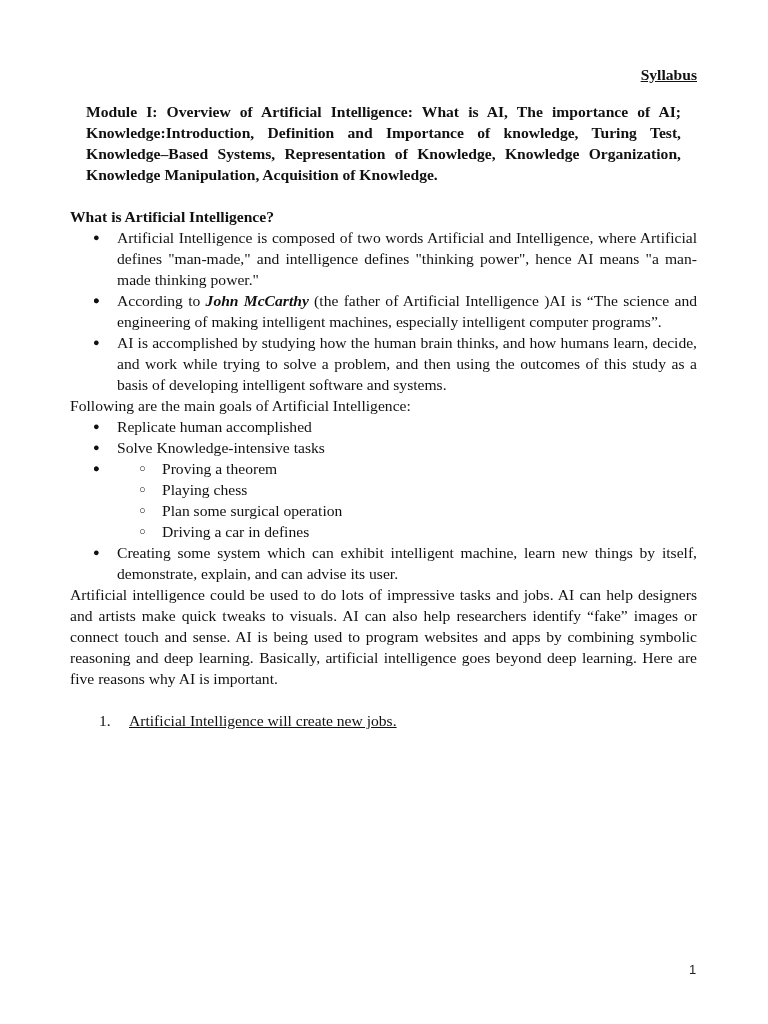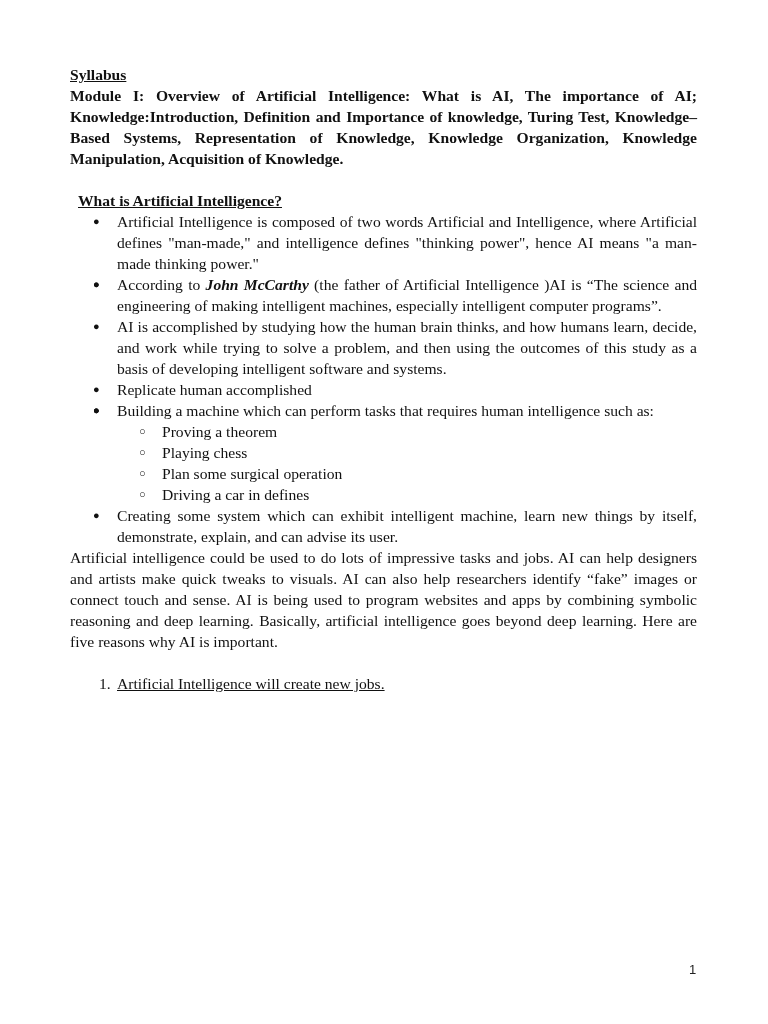--- a/index.html
+++ b/index.html
@@ -17,34 +17,33 @@
     }
     .page {
       position: absolute;
       left: 70px;
       top: 64px;
       width: 627px;
       font-size: 15.6px;
       line-height: 21px;
     }
     .title {
-      text-align: left;
+      text-align: right;
       font-weight: bold;
       text-decoration: underline;
       margin: 0;
     }
     .module {
       font-weight: bold;
       text-align: justify;
-      margin: 0;
+      margin: 16px;
     }
     .heading {
       font-weight: bold;
-      text-decoration: underline;
-      margin: 21px 0 0 8px;
+      margin: 21px 0 0 0;
     }
     p.plain {
       margin: 0;
       text-align: justify;
     }
     ul.bullets {
       list-style: none;
       margin: 0;
       padding: 0;
     }
@@ -83,20 +82,21 @@
       padding-left: 47px;
       margin-top: 21px;
     }
     .num-item .num {
       position: absolute;
       left: 29px;
       top: 0;
     }
     .num-item .num-text {
       text-decoration: underline;
+      margin-left: 12px;
     }
     .page-number {
       position: absolute;
       left: 689px;
       top: 962px;
       font-family: "Liberation Sans", "DejaVu Sans", sans-serif;
       font-size: 13px;
       color: #222222;
     }
   </style>
@@ -123,34 +123,35 @@
         <span>According to </span><span class="em">John McCarthy</span><span> (the father of Artificial Intelligence )AI is “The science and engineering of making intelligent machines, especially intelligent computer programs”.</span>
       </li>
       <li>
         <span class="dot">●</span>
         <span>AI is accomplished by studying how the human brain thinks, and how humans learn, decide, and work while trying to solve a problem, and then using the outcomes of this study as a basis of developing intelligent software and systems.</span>
       </li>
     </ul>
   </div>
 
   <div>
+    <p class="plain">Following are the main goals of Artificial Intelligence:</p>
     <ul class="bullets">
       <li>
         <span class="dot">●</span>
         <span>Replicate human accomplished</span>
       </li>
       <li>
         <span class="dot">●</span>
+        <span>Solve Knowledge-intensive tasks</span>
       </li>
       <li>
         <span class="dot">●</span>
       </li>
       <li>
         <span class="dot">●</span>
-        <span>Building a machine which can perform tasks that requires human intelligence such as:</span>
       </li>
     </ul>
     <ul class="sub">
       <li>
         <span class="circ">○</span>
         <span>Proving a theorem</span>
       </li>
       <li>
         <span class="circ">○</span>
         <span>Playing chess</span>

